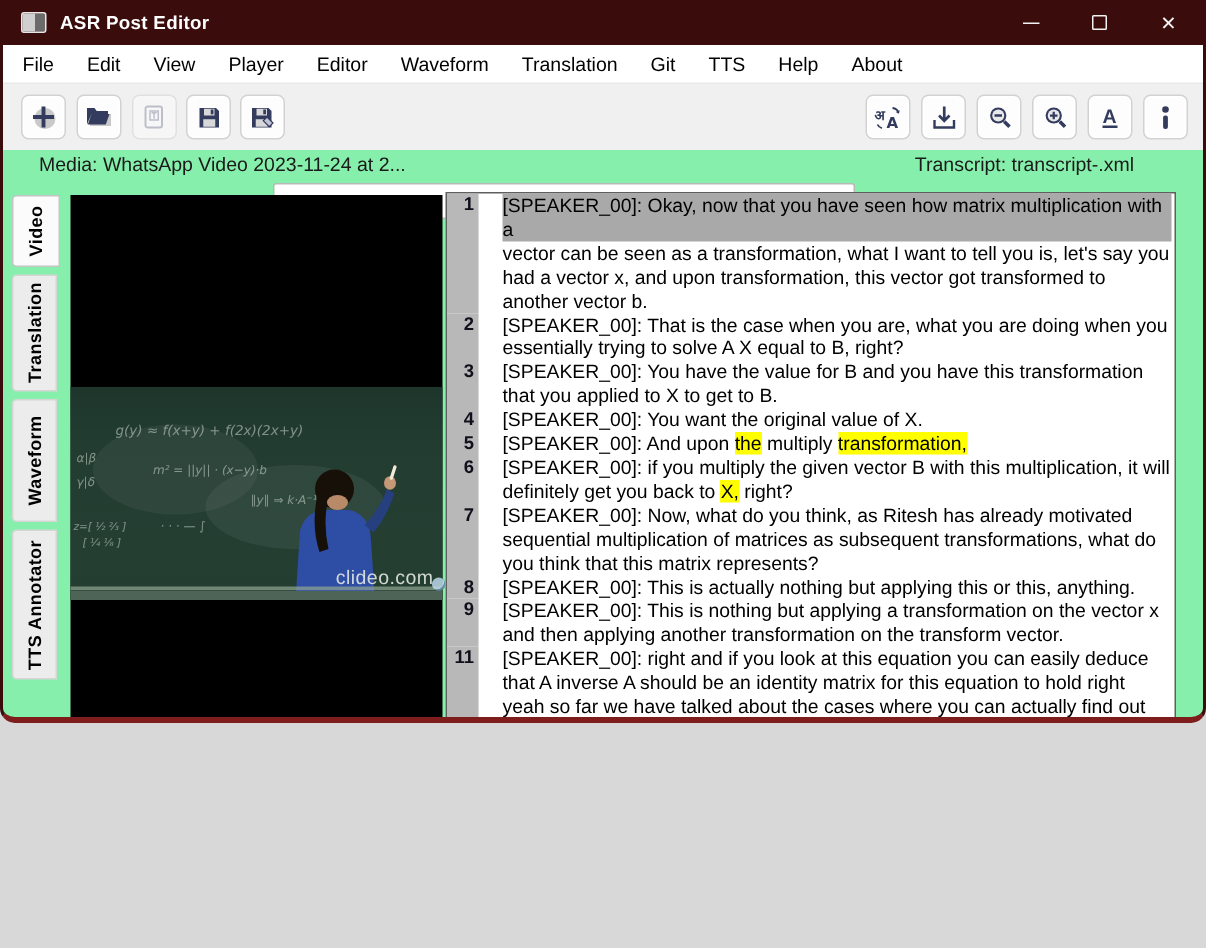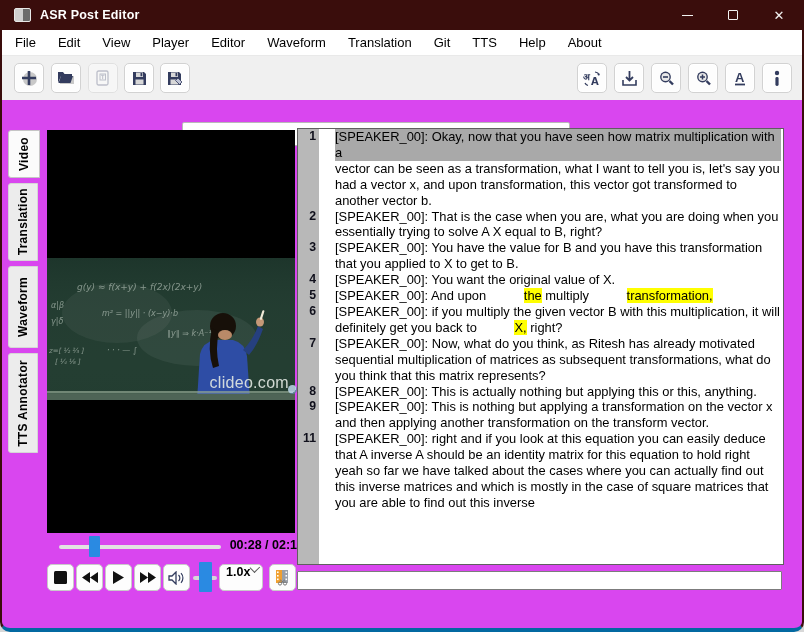--- a/index.html
+++ b/index.html
@@ -1,19 +1,19 @@
 <!DOCTYPE html>
 <html><head>
 <meta charset="utf-8">
 <style>
   * { margin:0; padding:0; box-sizing:border-box; }
   html,body { width:804px; height:632px; background:#d8d8d8; font-family:"Liberation Sans", sans-serif; }
   .window{
-    position:relative; width:804px; height:632px; background:#d946ef;
-    border-left:2px solid #3a0d0c; border-right:2px solid #3a0d0c; border-bottom:4px solid #0369a1;
+    position:relative; width:804px; height:482px; background:#86efac;
+    border-left:2px solid #3a0d0c; border-right:2px solid #3a0d0c; border-bottom:4px solid #7f1d1d;
     border-radius:0 0 10px 10px; overflow:hidden;
   }
   
   .titlebar{ position:absolute; left:0; top:0; right:0; height:30px; background:#3a0d0c; display:flex; align-items:center; color:#fff; }
   .app-icon{ width:17px; height:14px; margin-left:12px; border:1.5px solid #e8e8e8; border-radius:2px; background:linear-gradient(90deg,#cfcfcf 0 55%,#6b6b6b 55% 100%); }
   .title-text{ font-size:12.5px; font-weight:bold; margin-left:9px; letter-spacing:.2px; }
   .win-controls{ margin-left:auto; display:flex; height:100%; }
   .win-btn{ width:46px; height:100%; display:flex; align-items:center; justify-content:center; color:#f2f2f2; font-size:13px; }
   .win-btn .sq{ width:10px; height:10px; border:1.2px solid #f2f2f2; border-radius:1px; display:block;}
   .win-btn .mn{ width:11px; height:0; border-top:1.4px solid #f2f2f2; display:block;}
@@ -32,21 +32,21 @@
   .media-label{ position:absolute; left:24px; top:2px; font-size:13px; color:#1a1a1a; }
   .transcript-label{ position:absolute; right:46px; top:2px; font-size:13px; color:#1a1a1a; }
   
   .tabstrip{ position:absolute; left:6px; top:130px; width:32px; display:flex; flex-direction:column; gap:5px; }
   .vtab{ width:30px; background:#ececec; border:1px solid #d6d6d6; border-radius:3px 0 0 3px; display:flex; align-items:center; justify-content:center; }
   .vtab span{ writing-mode:vertical-rl; transform:rotate(180deg); font-size:12px; font-weight:bold; color:#000; letter-spacing:.3px; }
   .vtab.selected{ background:#fbfbfb; border-color:#c5c5c5; width:32px; }
   
   .video-panel{ position:absolute; left:45px; top:130px; width:248px; height:403px; background:#000; }
   .video-frame{ position:absolute; left:0; top:128px; width:248px; height:142px; }
-  .watermark{ position:absolute; right:6px; bottom:8px; font-size:16px; color:#e3e9e3; opacity:.9; letter-spacing:.3px; }
+  .watermark{ position:absolute; right:6px; bottom:8px; font-size:13px; color:#e3e9e3; opacity:.9; letter-spacing:.3px; }
   .globe{ position:absolute; right:-2px; bottom:6px; width:9px; height:9px; border-radius:50%; background:radial-gradient(circle at 35% 35%, #bcd8ea 0 55%, #5f87a0 60% 100%); opacity:.85;}
   
   .seek-row{ position:absolute; left:54px; top:536px; width:248px; height:22px; }
   .seek-groove{ position:absolute; left:3px; top:9px; width:162px; height:4px; background:#e2e2e2; border-radius:2px; }
   .seek-handle{ position:absolute; top:0; width:11px; height:21px; background:#2a8ae2; border-radius:1px; }
   .time-label{ position:absolute; right:0; top:2px; font-size:12.5px; font-weight:bold; color:#000; }
   
   .controls-row{ position:absolute; left:45px; top:564px; height:30px; }
   .cbtn{ position:absolute; top:0; width:27px; height:27px; background:#fdfdfd; border:1px solid #c9c9c9; border-radius:5px; display:flex; align-items:center; justify-content:center; }
   .vol-groove{ position:absolute; left:146px; top:12px; width:24px; height:4px; background:#d7d7d7; border-radius:2px;}
@@ -54,21 +54,21 @@
   .speed-combo{ position:absolute; left:172px; top:0; width:44px; height:27px; background:#fdfdfd; border:1px solid #c9c9c9; border-radius:5px; display:flex; align-items:flex-start; padding-left:6px; font-size:12.5px; font-weight:bold; color:#000; }
   .speed-combo .combo-chevron{ margin-right:5px; }
   .clip-btn{ left:222px; }
   
   .transcript-panel{ position:absolute; left:295px; top:128px; width:487px; height:437px; background:#fff; border:1px solid #5f5f5f; display:flex; flex-direction:column; overflow:hidden; font-size:12.9px; line-height:15.9px; color:#000; }
   .t-row{ display:flex; }
   .t-row.t-fill{ flex:1; }
   .t-num{ flex:none; width:21px; background:#b8b8b8; font-weight:bold; font-size:12.3px; text-align:right; padding-right:3px; color:#10101c; }
   .t-text{ flex:1; padding-left:16px; padding-right:2px; }
   .t-sel{ background:#a9a9a9; }
-  .hl{ background:#ffff00;margin-left:34px; }
+  .hl{ background:#ffff00; }
   
   .bottom-input{ position:absolute; left:295px; top:571px; width:485px; height:19px; background:#fff; border:1px solid #7c7c7c; border-radius:1px; }
 </style>
 </head>
 <body>
 
 <div class="window">
 
   <div class="titlebar">
     <div class="app-icon"></div>
@@ -180,20 +180,24 @@
         </svg>
     </div>
     <div class="tbtn" style="left:760px">
       <svg width="8" height="17" viewBox="0 0 8 17">
           <circle cx="4" cy="3" r="2.2" fill="#333c5e"></circle>
           <rect x="2.4" y="7" width="3.2" height="9" rx="1.4" fill="#333c5e"></rect>
         </svg>
     </div>
   </div>
 
+  <div class="status-row">
+    <div class="media-label">Media: WhatsApp Video 2023-11-24 at 2...</div>
+    <div class="transcript-label">Transcript: transcript-.xml</div>
+  </div>
 
   <div class="tabstrip" id="tabstrip">
       <div class="vtab selected" style="height: 48px;">
         <span>Video</span>
       </div>
       <div class="vtab" style="height: 78px;">
         <span>Translation</span>
       </div>
       <div class="vtab" style="height: 82px;">
         <span>Waveform</span>

